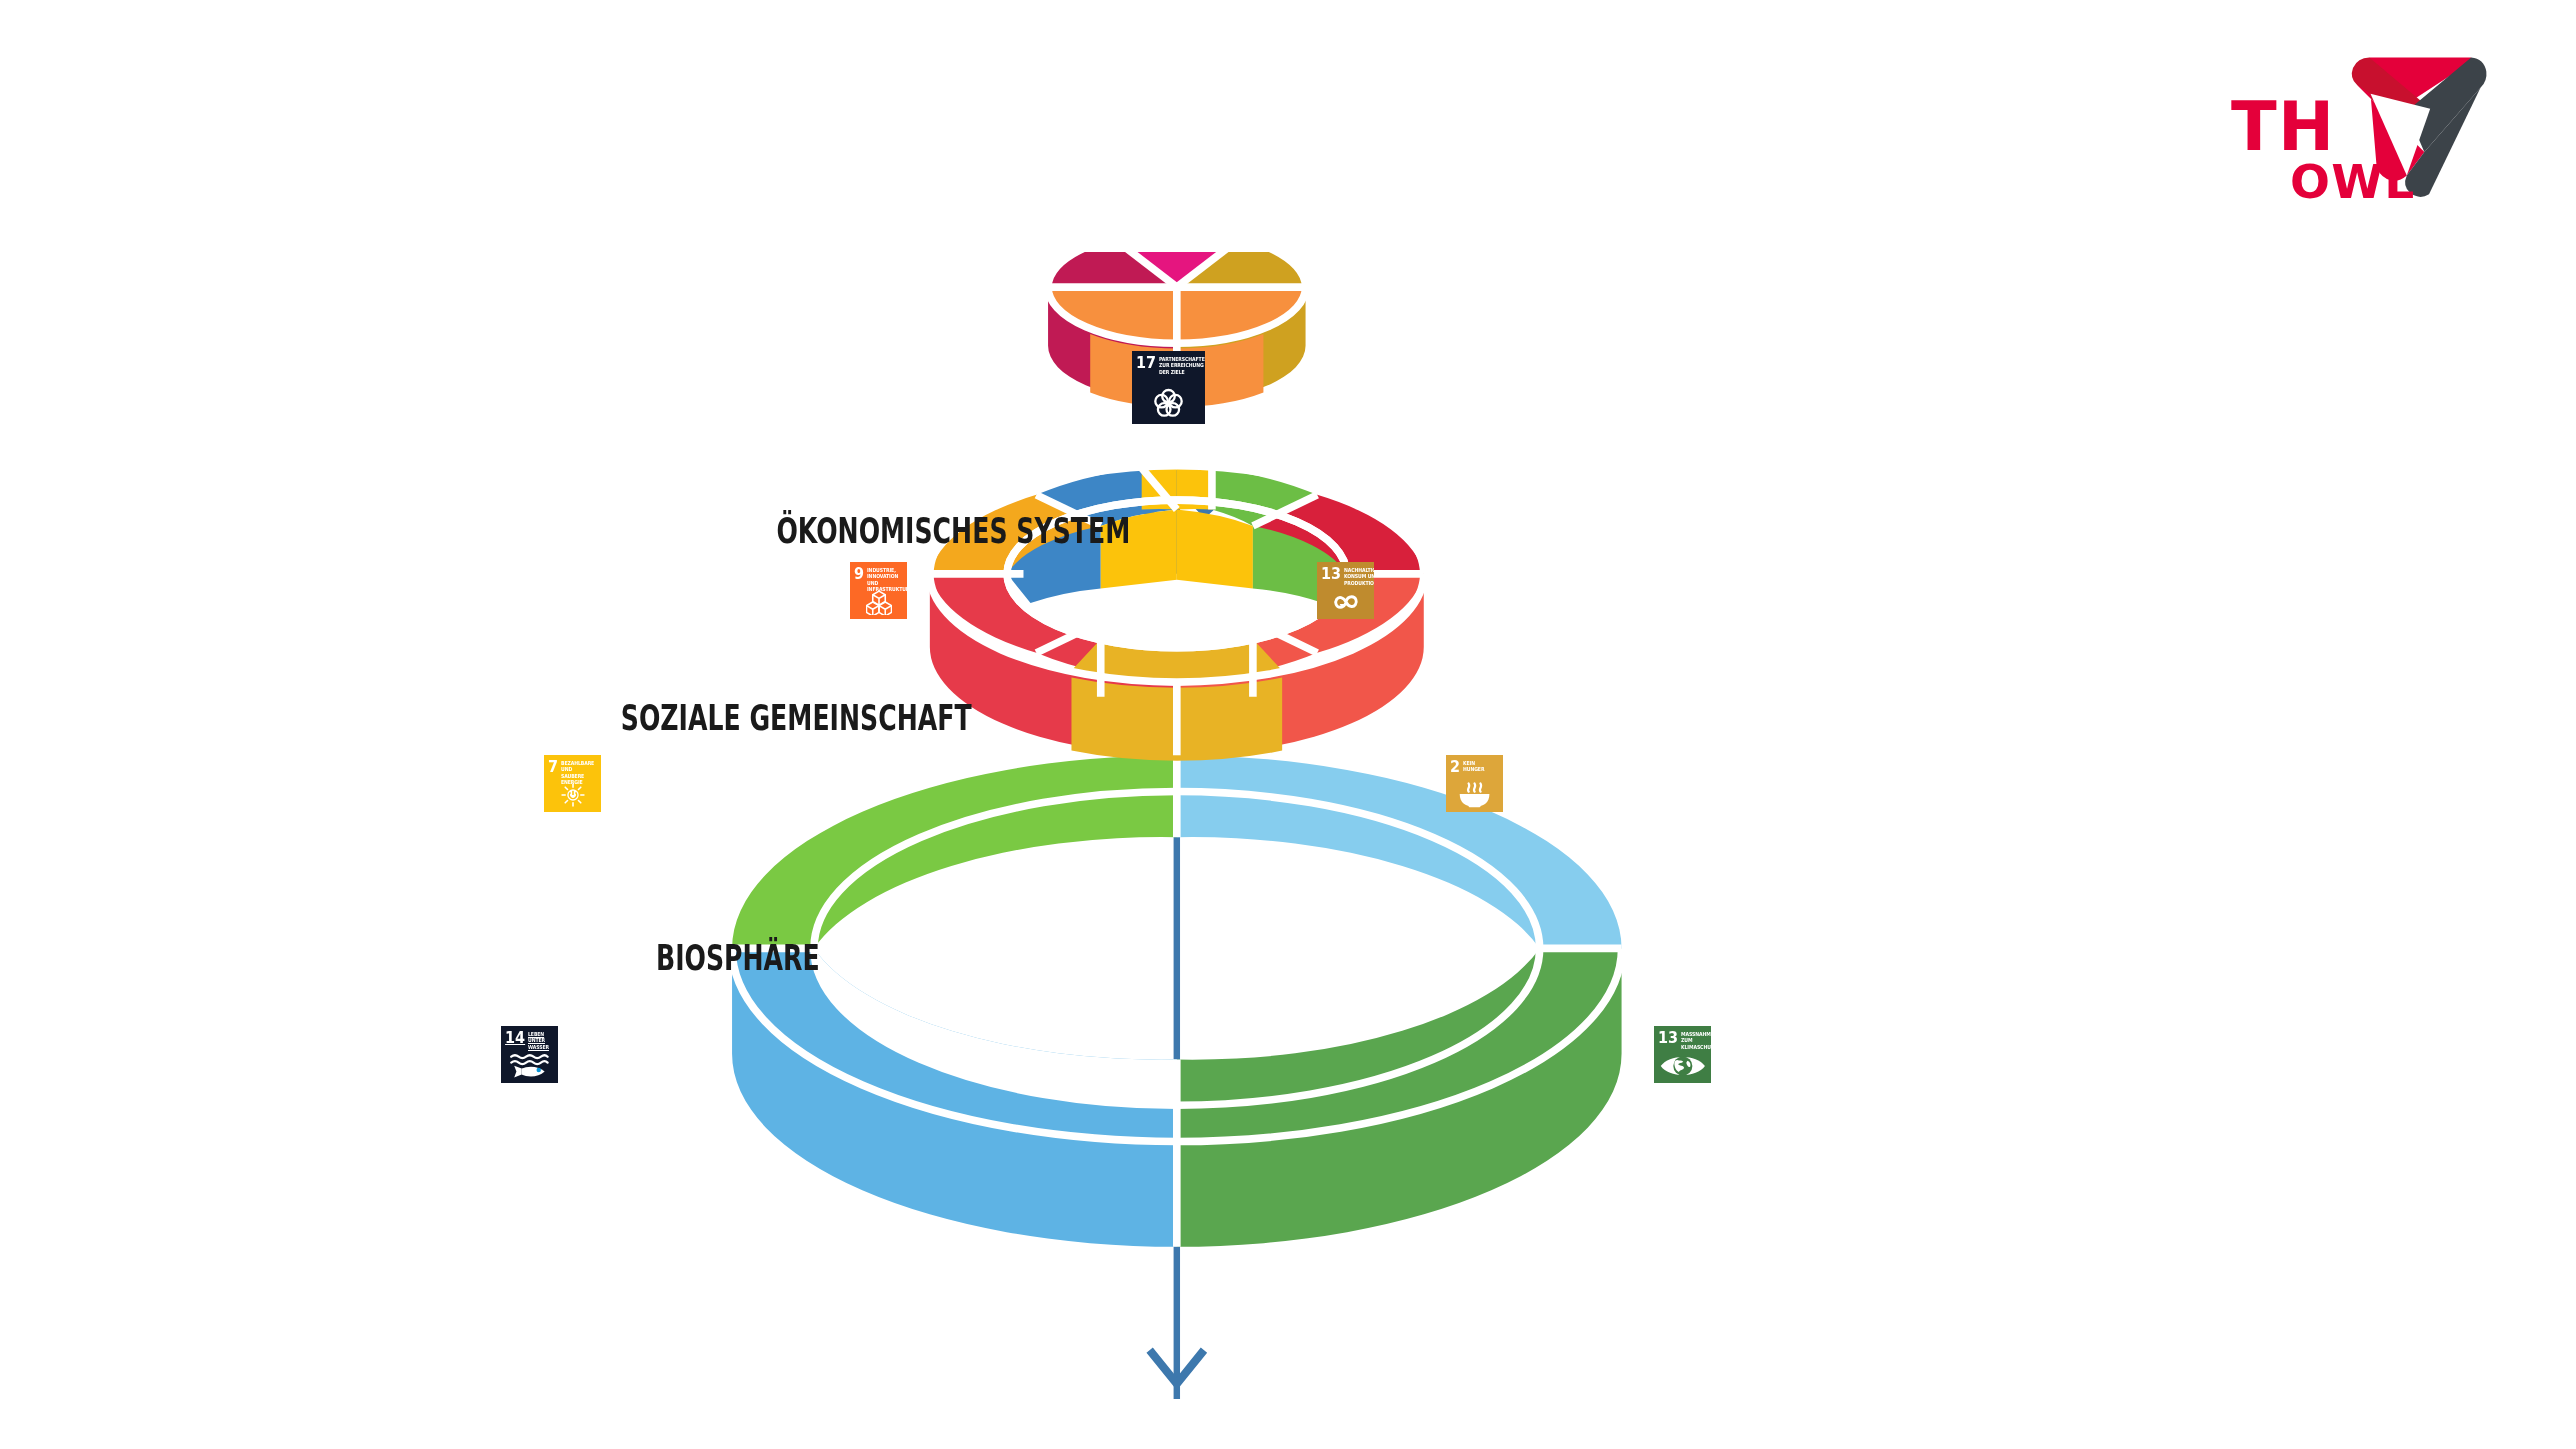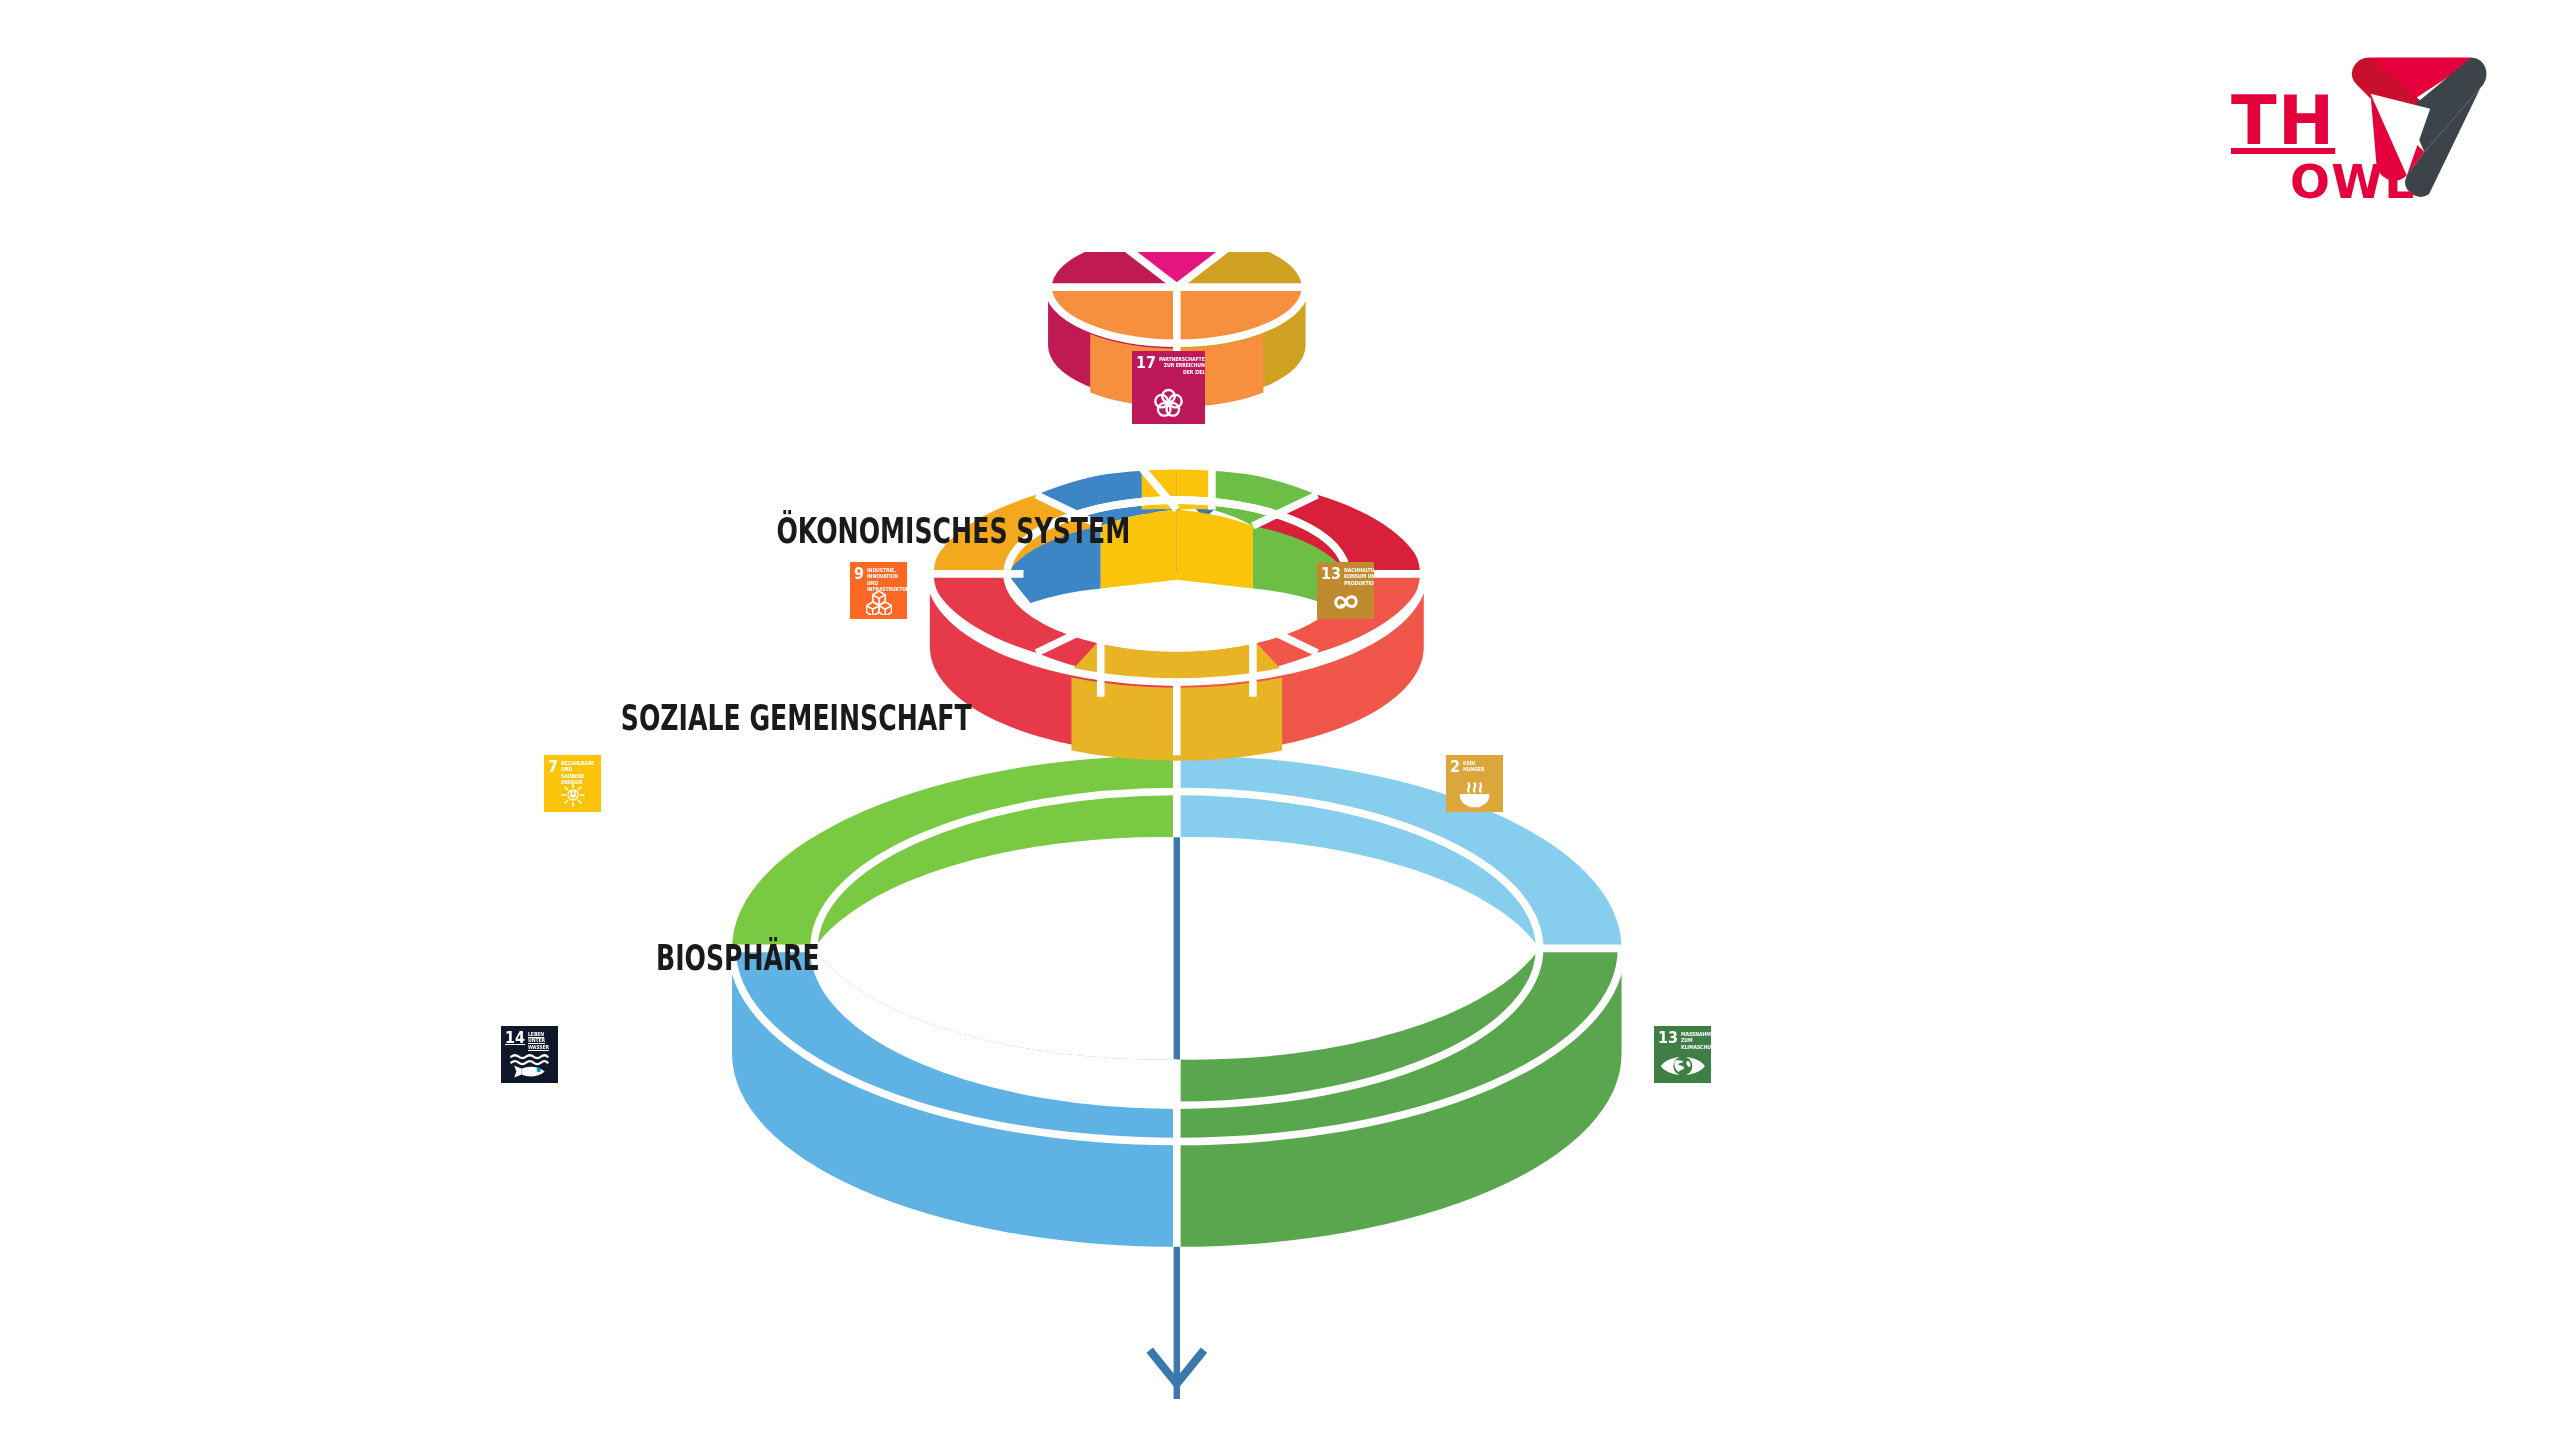--- a/index.html
+++ b/index.html
@@ -31,21 +31,21 @@
     width:258px; height:193px;
   }
   #logo .logo-text{
     position:absolute;
     font-family:"DejaVu Sans", sans-serif;
     font-weight:700;
     color:#e4003a;
     letter-spacing:1.2px;
     line-height:1;
   }
-  #logo .th{ left:0px; top:47px; font-size:67px;text-decoration:underline; }
+  #logo .th{ left:0px; top:53px; font-size:67px; }
   #logo .owl{ left:59px; top:117px; font-size:47px; }
 
   
   #diagram{
     position:absolute;
     left:0; top:252px;
     width:2576px; height:1147px;
   }
   #diagram svg{display:block;width:2576px;height:1147px;}
 
@@ -230,21 +230,21 @@
     </g>
 
   </svg>
   </div>
 
   <div class="layer-label" id="label-eco">ÖKONOMISCHES SYSTEM</div>
   <div class="layer-label" id="label-soc">SOZIALE GEMEINSCHAFT</div>
   <div class="layer-label" id="label-bio">BIOSPHÄRE</div>
 
   <div class="sdg-group" style="left:1132px; top:351px;">
-    <div class="sdg wide" style="width: 73px; height: 73px; background: #be185d; text-align: right;">
+    <div class="sdg wide" style="width: 73px; height: 73px; background: #0f172a;">
       <div class="sdg-head">
         <div class="sdg-num">17</div>
         <div class="sdg-title">PARTNERSCHAFTEN ZUR ERREICHUNG DER ZIELE</div>
       </div>
       <div class="sdg-glyph" style="height:34px;">
         <svg viewBox="0 0 100 100" style="height:33px;">
             <g fill="none" stroke="#fff" stroke-width="7">
           <circle cx="50" cy="28" r="19"></circle>
               <circle cx="29" cy="43" r="19"></circle>
               <circle cx="71" cy="43" r="19"></circle>

